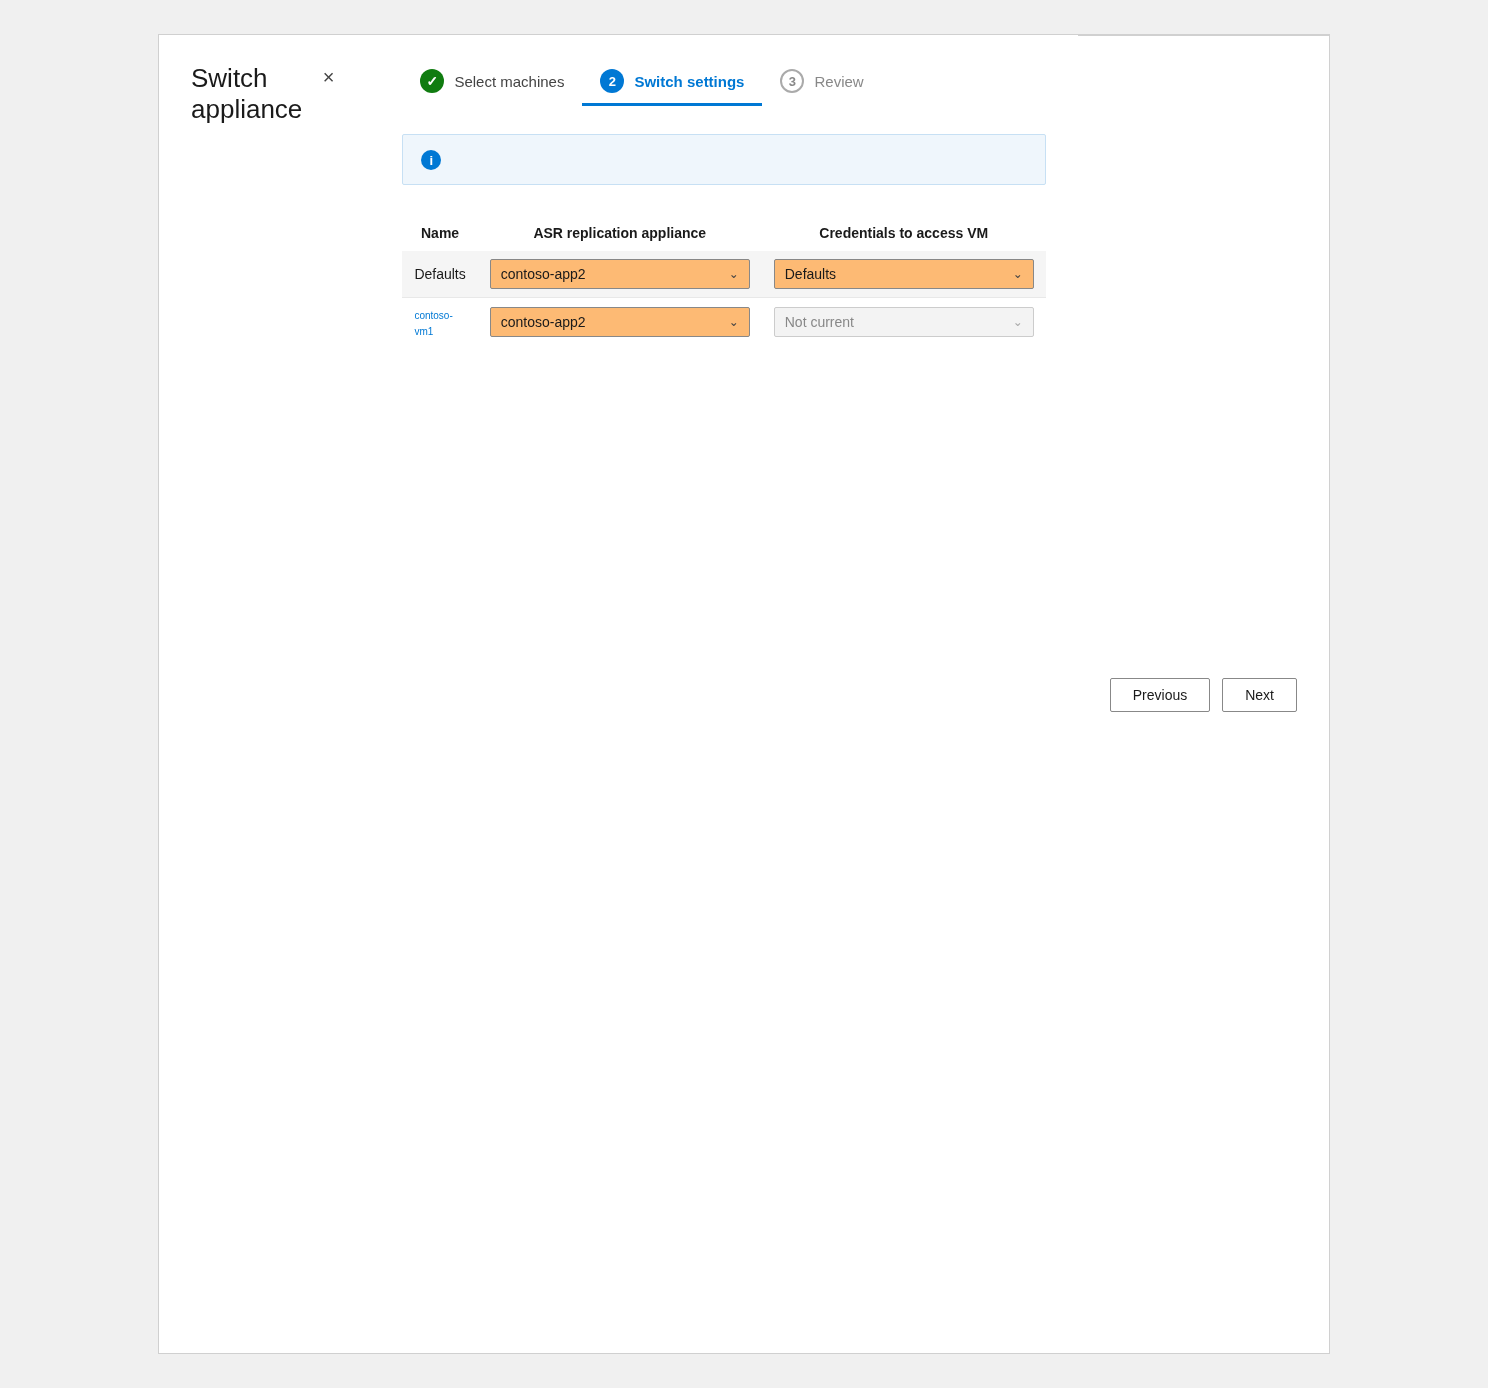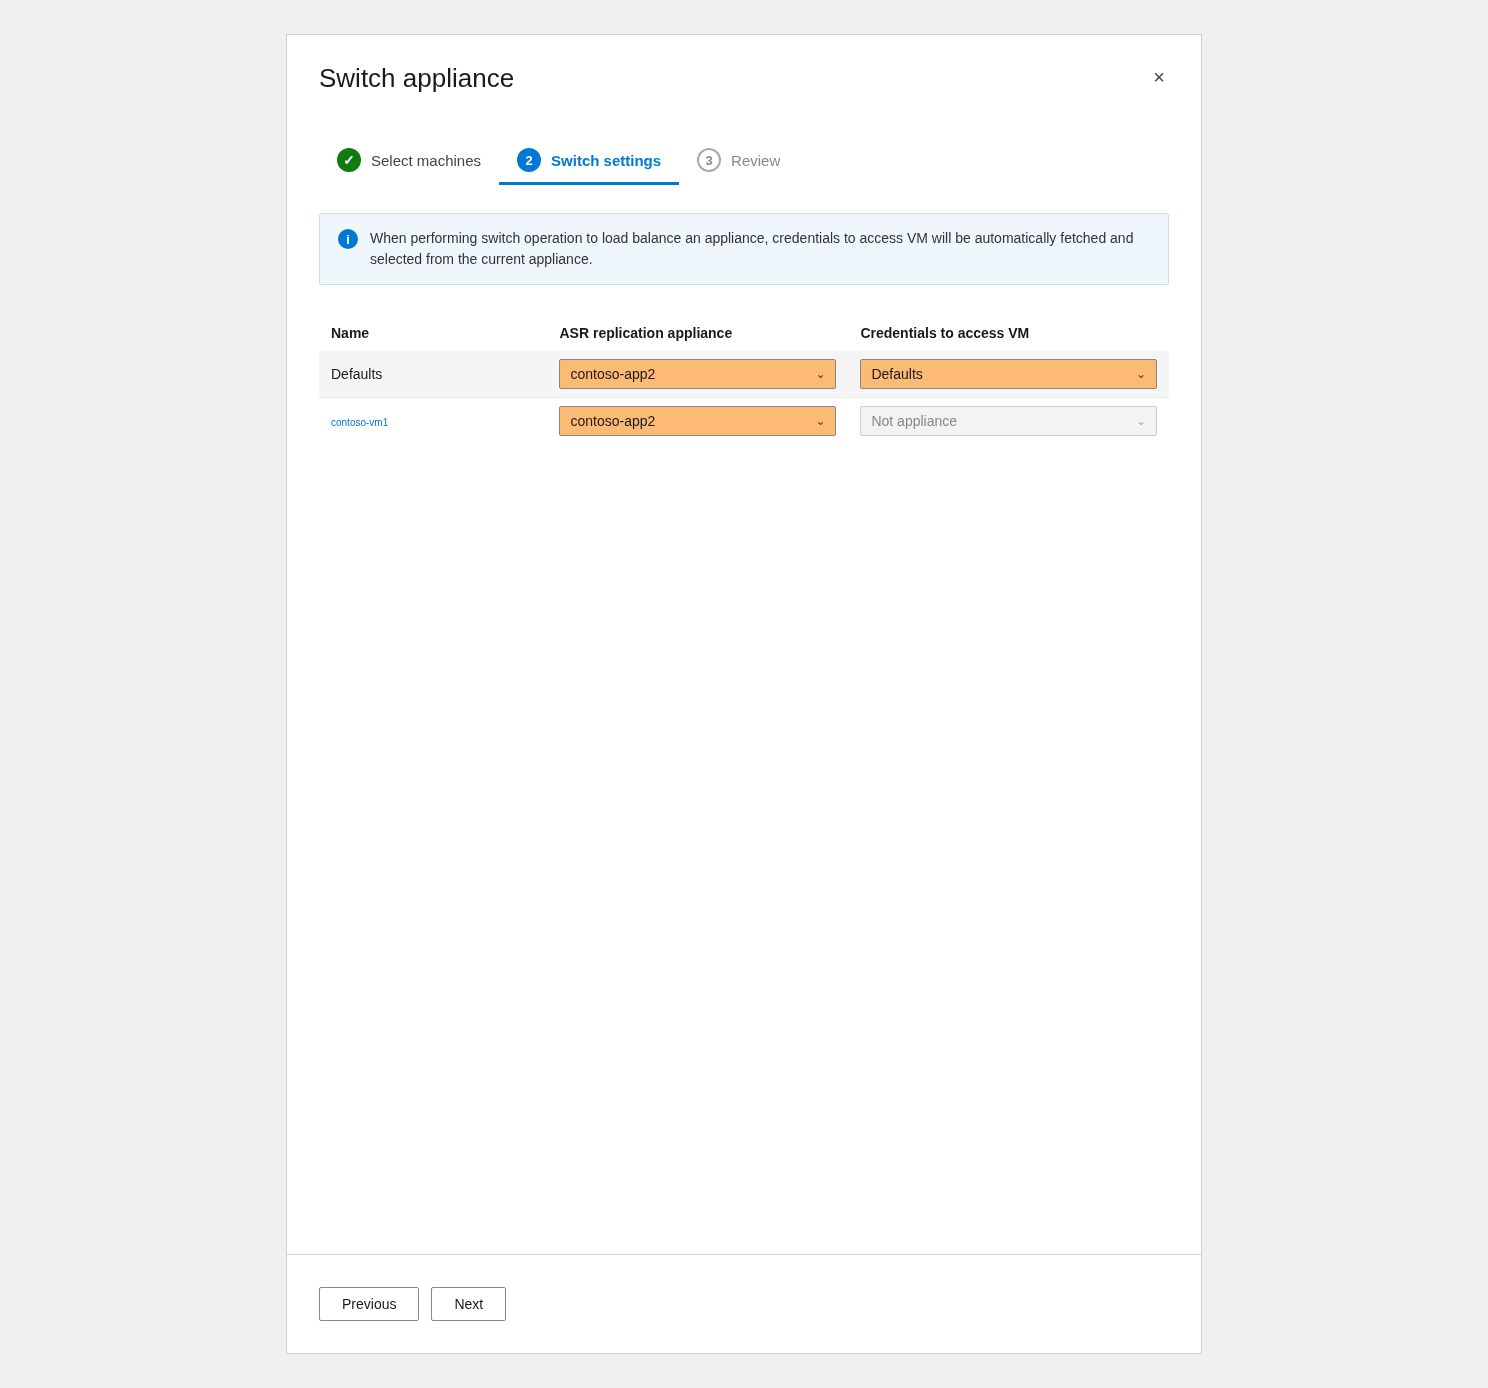--- a/index.html
+++ b/index.html
@@ -7,24 +7,24 @@
       font-family: 'Segoe UI', Arial, sans-serif;
       background: #f0f0f0;
       display: flex;
       justify-content: center;
       align-items: center;
       min-height: 100vh;
     }
     .dialog {
       background: #ffffff;
       border: 1px solid #d0d0d0;
-      width: 916px;
+      width: 1172px;
       min-height: 1320px;
       display: flex;
-      flex-direction: column;
+      flex-direction: row;
       position: relative;
     }
     .dialog-header {
       display: flex;
       justify-content: space-between;
       align-items: flex-start;
       padding: 28px 32px 20px 32px;
       border-bottom: none;
     }
     .dialog-title {
@@ -150,21 +150,21 @@
       color: #333;
       line-height: 1.5;
     }
 
     
     .data-table {
       width: 100%;
       border-collapse: collapse;
     }
     .data-table th {
-      text-align: left;
+      text-align: center;
       font-size: 14px;
       font-weight: 600;
       color: #1a1a1a;
       padding: 8px 12px 10px 12px;
       border-bottom: none;
       margin-top: 14px;
     }
     .data-table td {
       padding: 8px 12px;
       font-size: 14px;
@@ -260,21 +260,20 @@
       </div>
 
       <div class="step inactive">
         <span class="step-icon-number-inactive">3</span>
         <span>Review</span>
       </div>
     </div>
 
     <div class="info-banner">
       <span class="info-icon">i</span>
-      <span class="info-text">When performing switch operation to load balance an appliance, credentials to access VM will be automatically fetched and selected from the current appliance.</span>
     </div>
 
     <table class="data-table">
       <thead>
         <tr>
           <th class="col-name">Name</th>
           <th class="col-asr">ASR replication appliance</th>
           <th class="col-creds">Credentials to access VM</th>
         </tr>
       </thead>
@@ -303,21 +302,21 @@
             <a class="vm-link" href="#">contoso-vm1</a>
           </td>
           <td class="col-asr">
             <div class="dropdown">
               <span>contoso-app2</span>
               <span class="dropdown-arrow">⌄</span>
             </div>
           </td>
           <td class="col-creds">
             <div class="dropdown disabled">
-              <span>Not appliance</span>
+              <span>Not current</span>
               <span class="dropdown-arrow">⌄</span>
             </div>
           </td>
         </tr>
       </tbody>
     </table>
 
   </div>
 
   <div class="dialog-footer">

